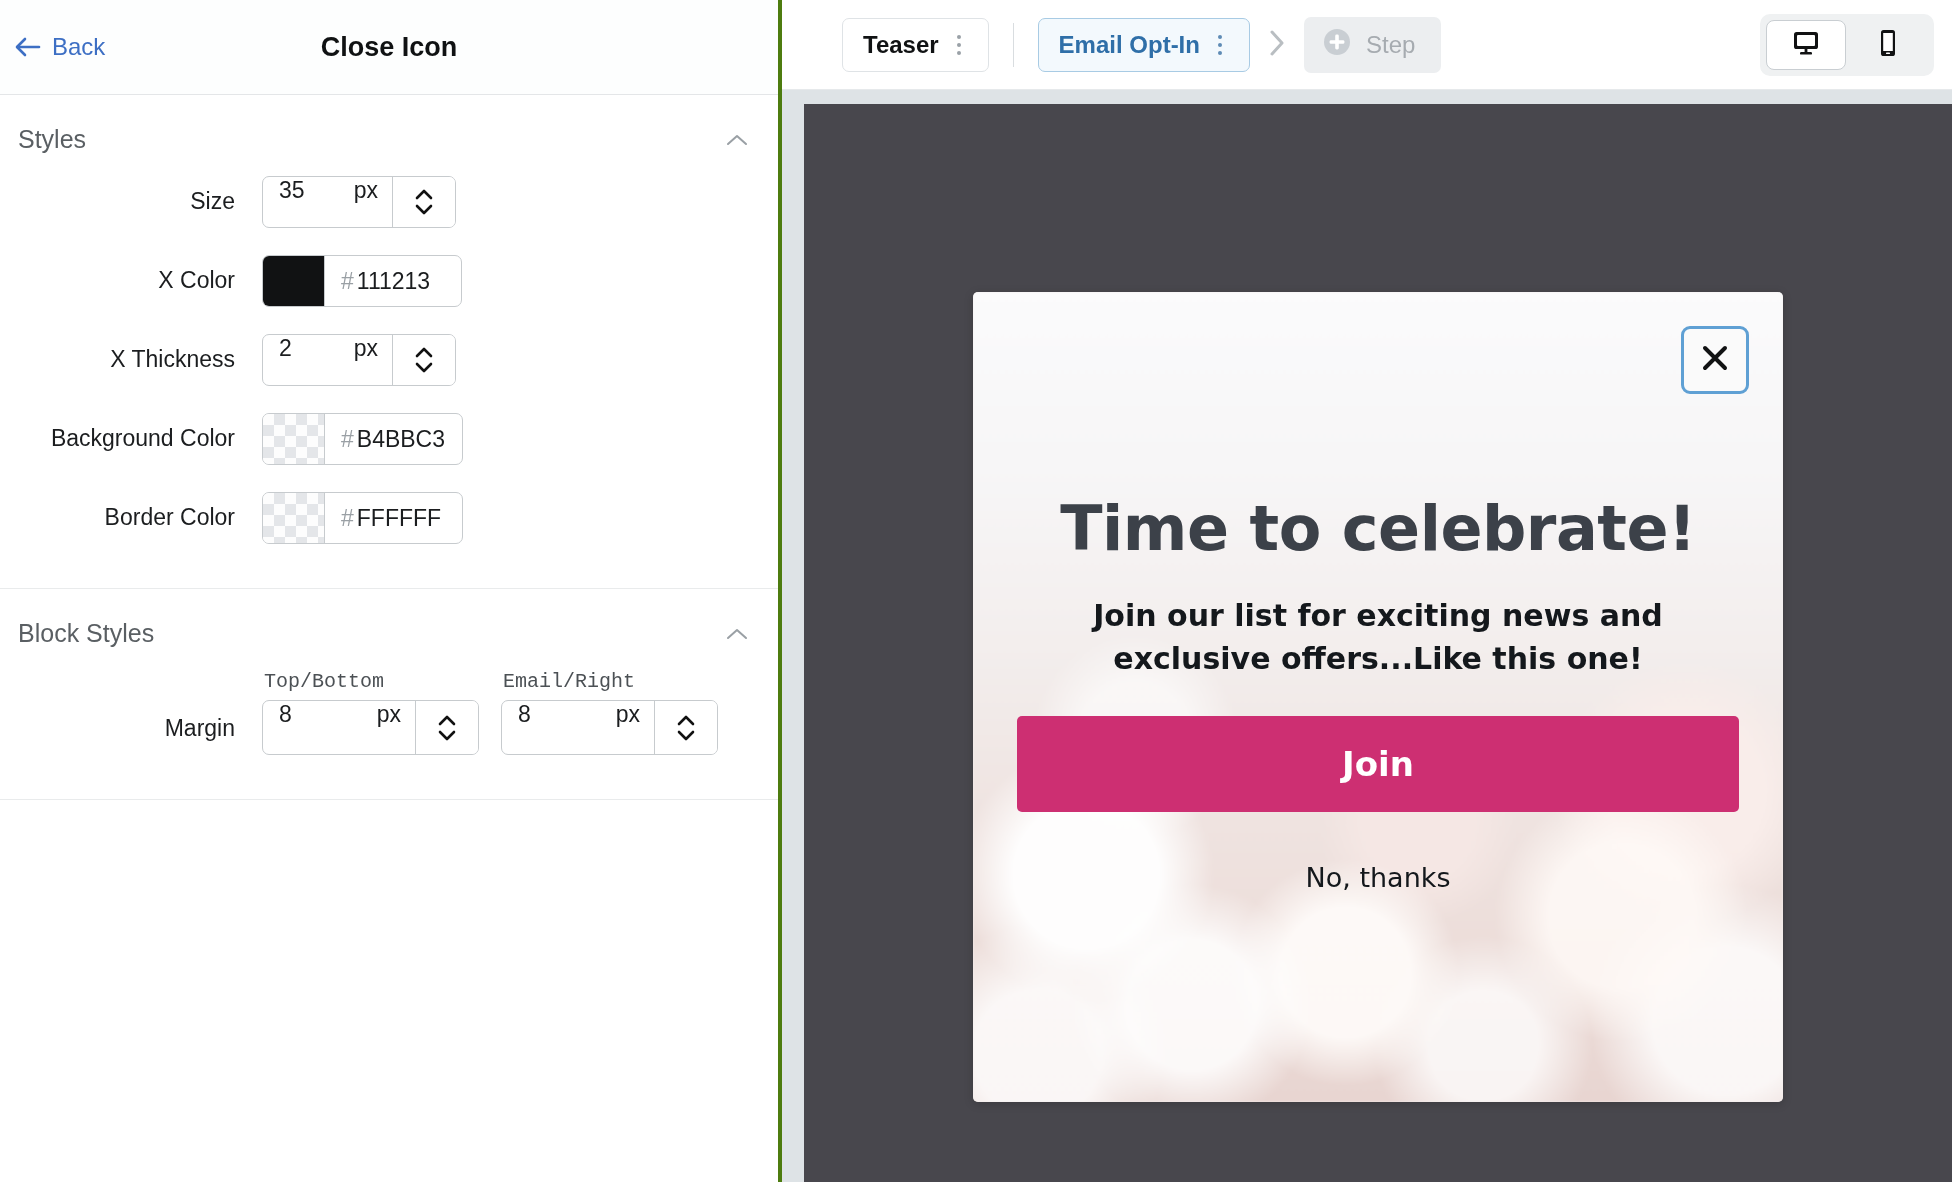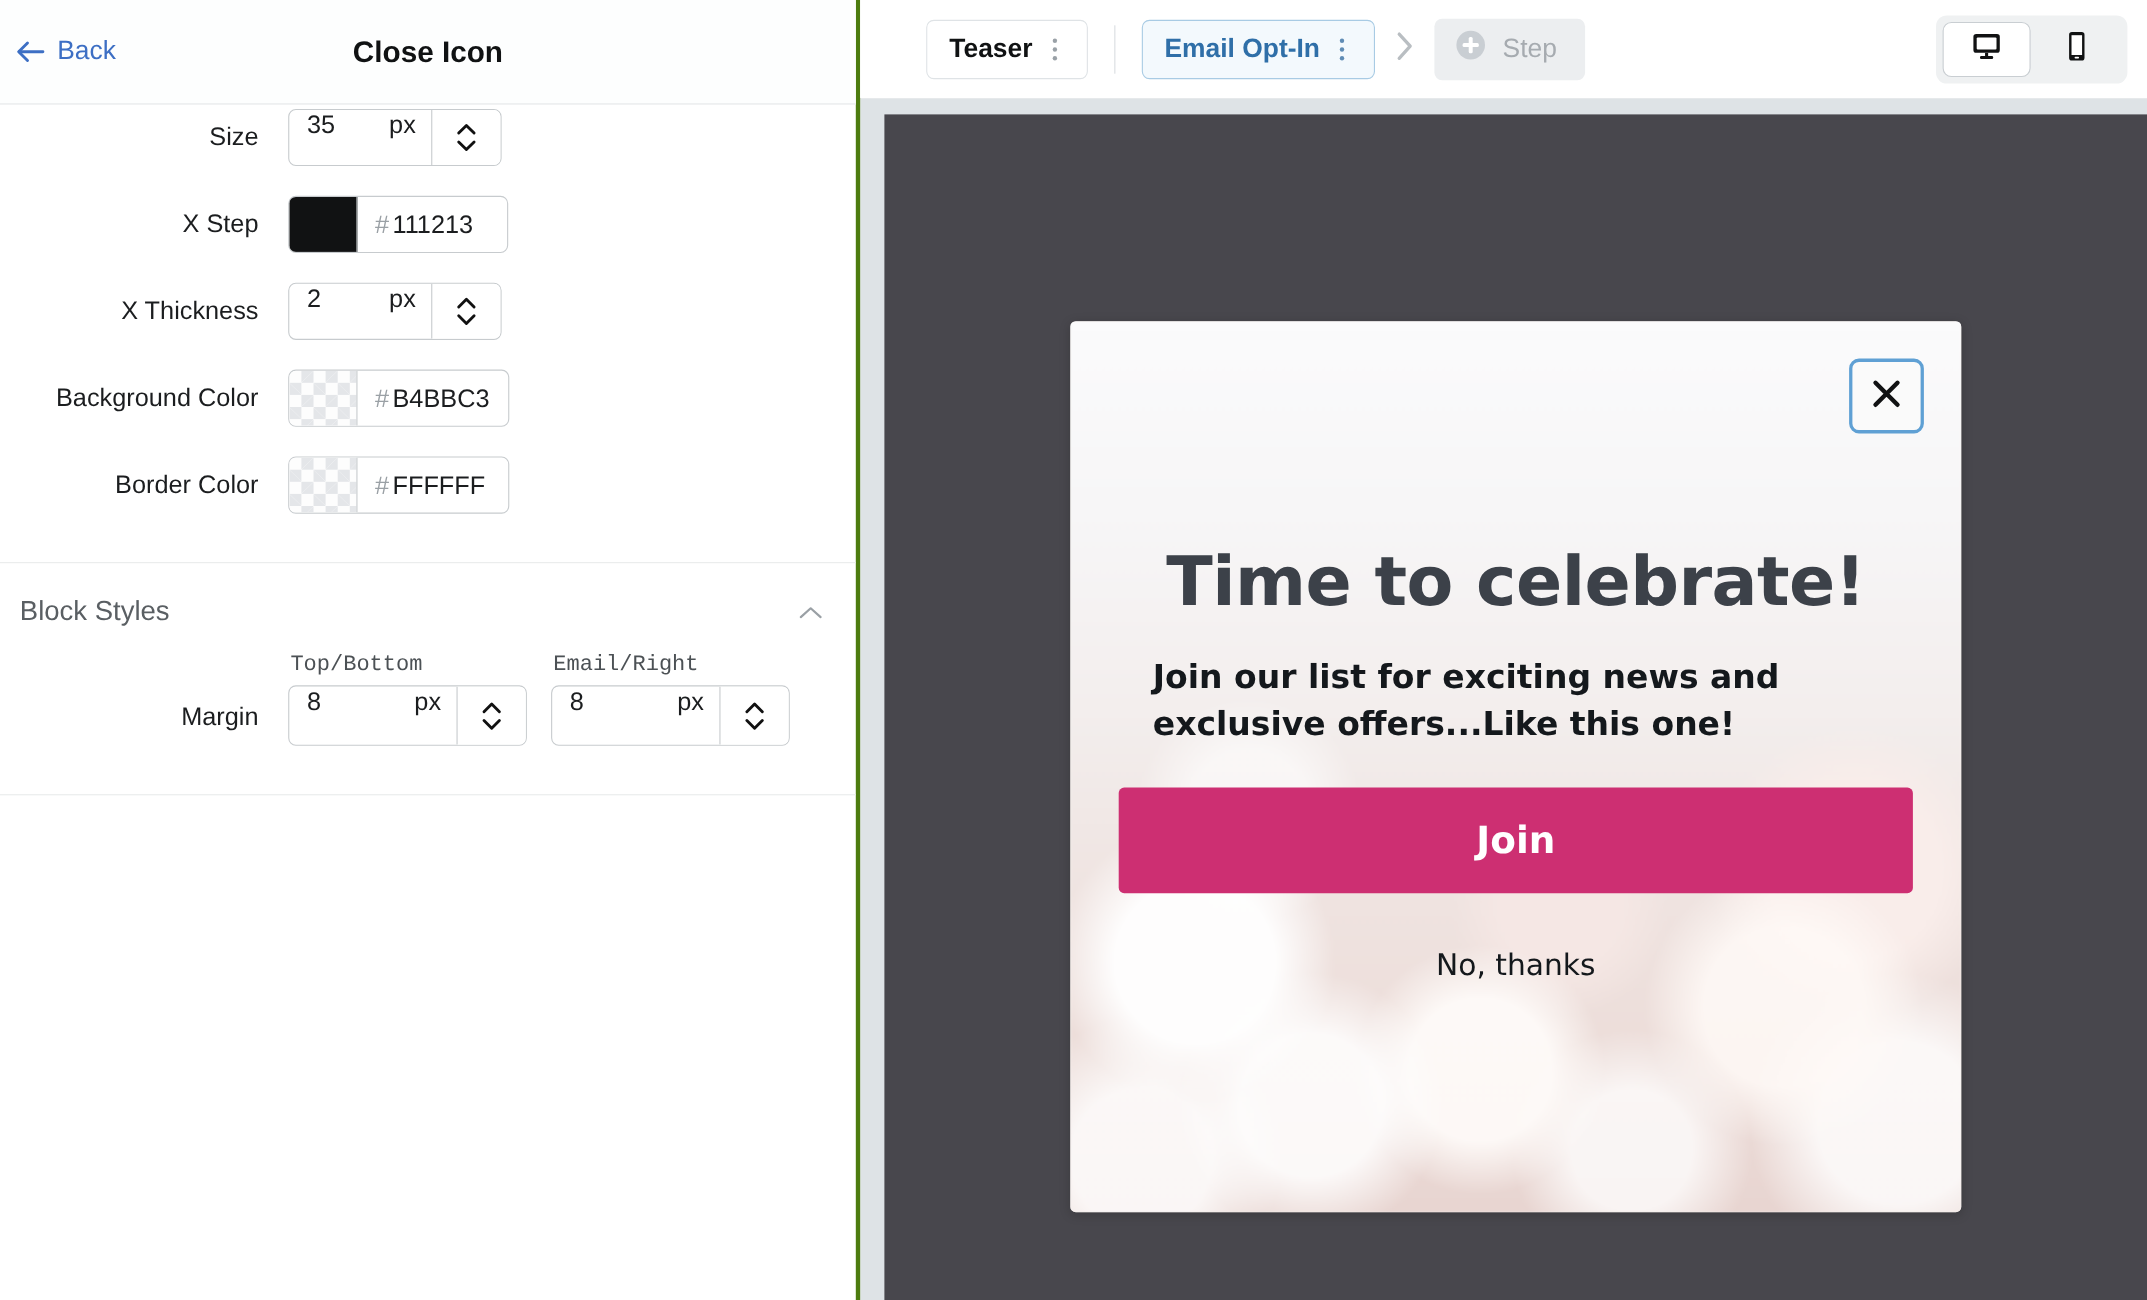--- a/index.html
+++ b/index.html
@@ -231,21 +231,21 @@
   }
   .popup-title {
     margin-top: 200px;
     font-size: 62px; font-weight: 800; color: #3c4149;
     letter-spacing: -0.5px; text-align: center;
     font-family: "DejaVu Sans", sans-serif;
   }
   .popup-sub {
     margin-top: 30px;
     font-size: 30px; font-weight: 700; color: #14181c;
-    line-height: 1.42;
+    text-align: center; line-height: 1.42;
     max-width: 660px;
     font-family: "DejaVu Sans", sans-serif;
   }
   .join-btn {
     margin-top: 36px;
     width: 722px; height: 96px;
     background: #cd2f72; border-radius: 5px;
     display: flex; align-items: center; justify-content: center;
     color: #ffffff; font-size: 34px; font-weight: 700;
     cursor: pointer;
@@ -271,41 +271,49 @@
               <path d="M11 4 L3 12 L11 20" fill="none" stroke="#3d6fc4" stroke-width="2.6" stroke-linecap="round" stroke-linejoin="round"></path>
               <line x1="3.4" y1="12" x2="25" y2="12" stroke="#3d6fc4" stroke-width="2.6" stroke-linecap="round"></line>
             </svg>
         </span>
         <span>Back</span>
       </div>
       <div class="panel-title">Close Icon</div>
     </div>
 
     <div class="section">
+      <div class="section-head">
+        <span class="section-title">Styles</span>
+        <span class="chev">
+          <svg width="26" height="16" viewBox="0 0 26 16">
+              <path d="M4 12 L13 4 L22 12" fill="none" stroke="#9aa0a5" stroke-width="2" stroke-linecap="round" stroke-linejoin="round"></path>
+            </svg>
+        </span>
+      </div>
 
       <div class="rows">
 
         <div class="row">
           <div class="row-label">Size</div>
           <div class="stepper">
             <div class="val">
               <span>35</span>
               <span class="unit">px</span>
             </div>
             <div class="spin">
               <svg width="26" height="34" viewBox="0 0 26 34">
                   <path d="M6 13 L13 6 L20 13" fill="none" stroke="#111" stroke-width="2.6" stroke-linecap="round" stroke-linejoin="round"></path>
                   <path d="M6 21 L13 28 L20 21" fill="none" stroke="#111" stroke-width="2.6" stroke-linecap="round" stroke-linejoin="round"></path>
                 </svg>
             </div>
           </div>
         </div>
 
         <div class="row">
-          <div class="row-label">X Step</div>
+          <div class="row-label">X Color</div>
           <div class="color-field">
             <div class="swatch" style="background:#111213"></div>
             <div class="hexwrap">
               <span class="hash">#</span>
               <span class="hexval">111213</span>
             </div>
           </div>
         </div>
 
         <div class="row">

